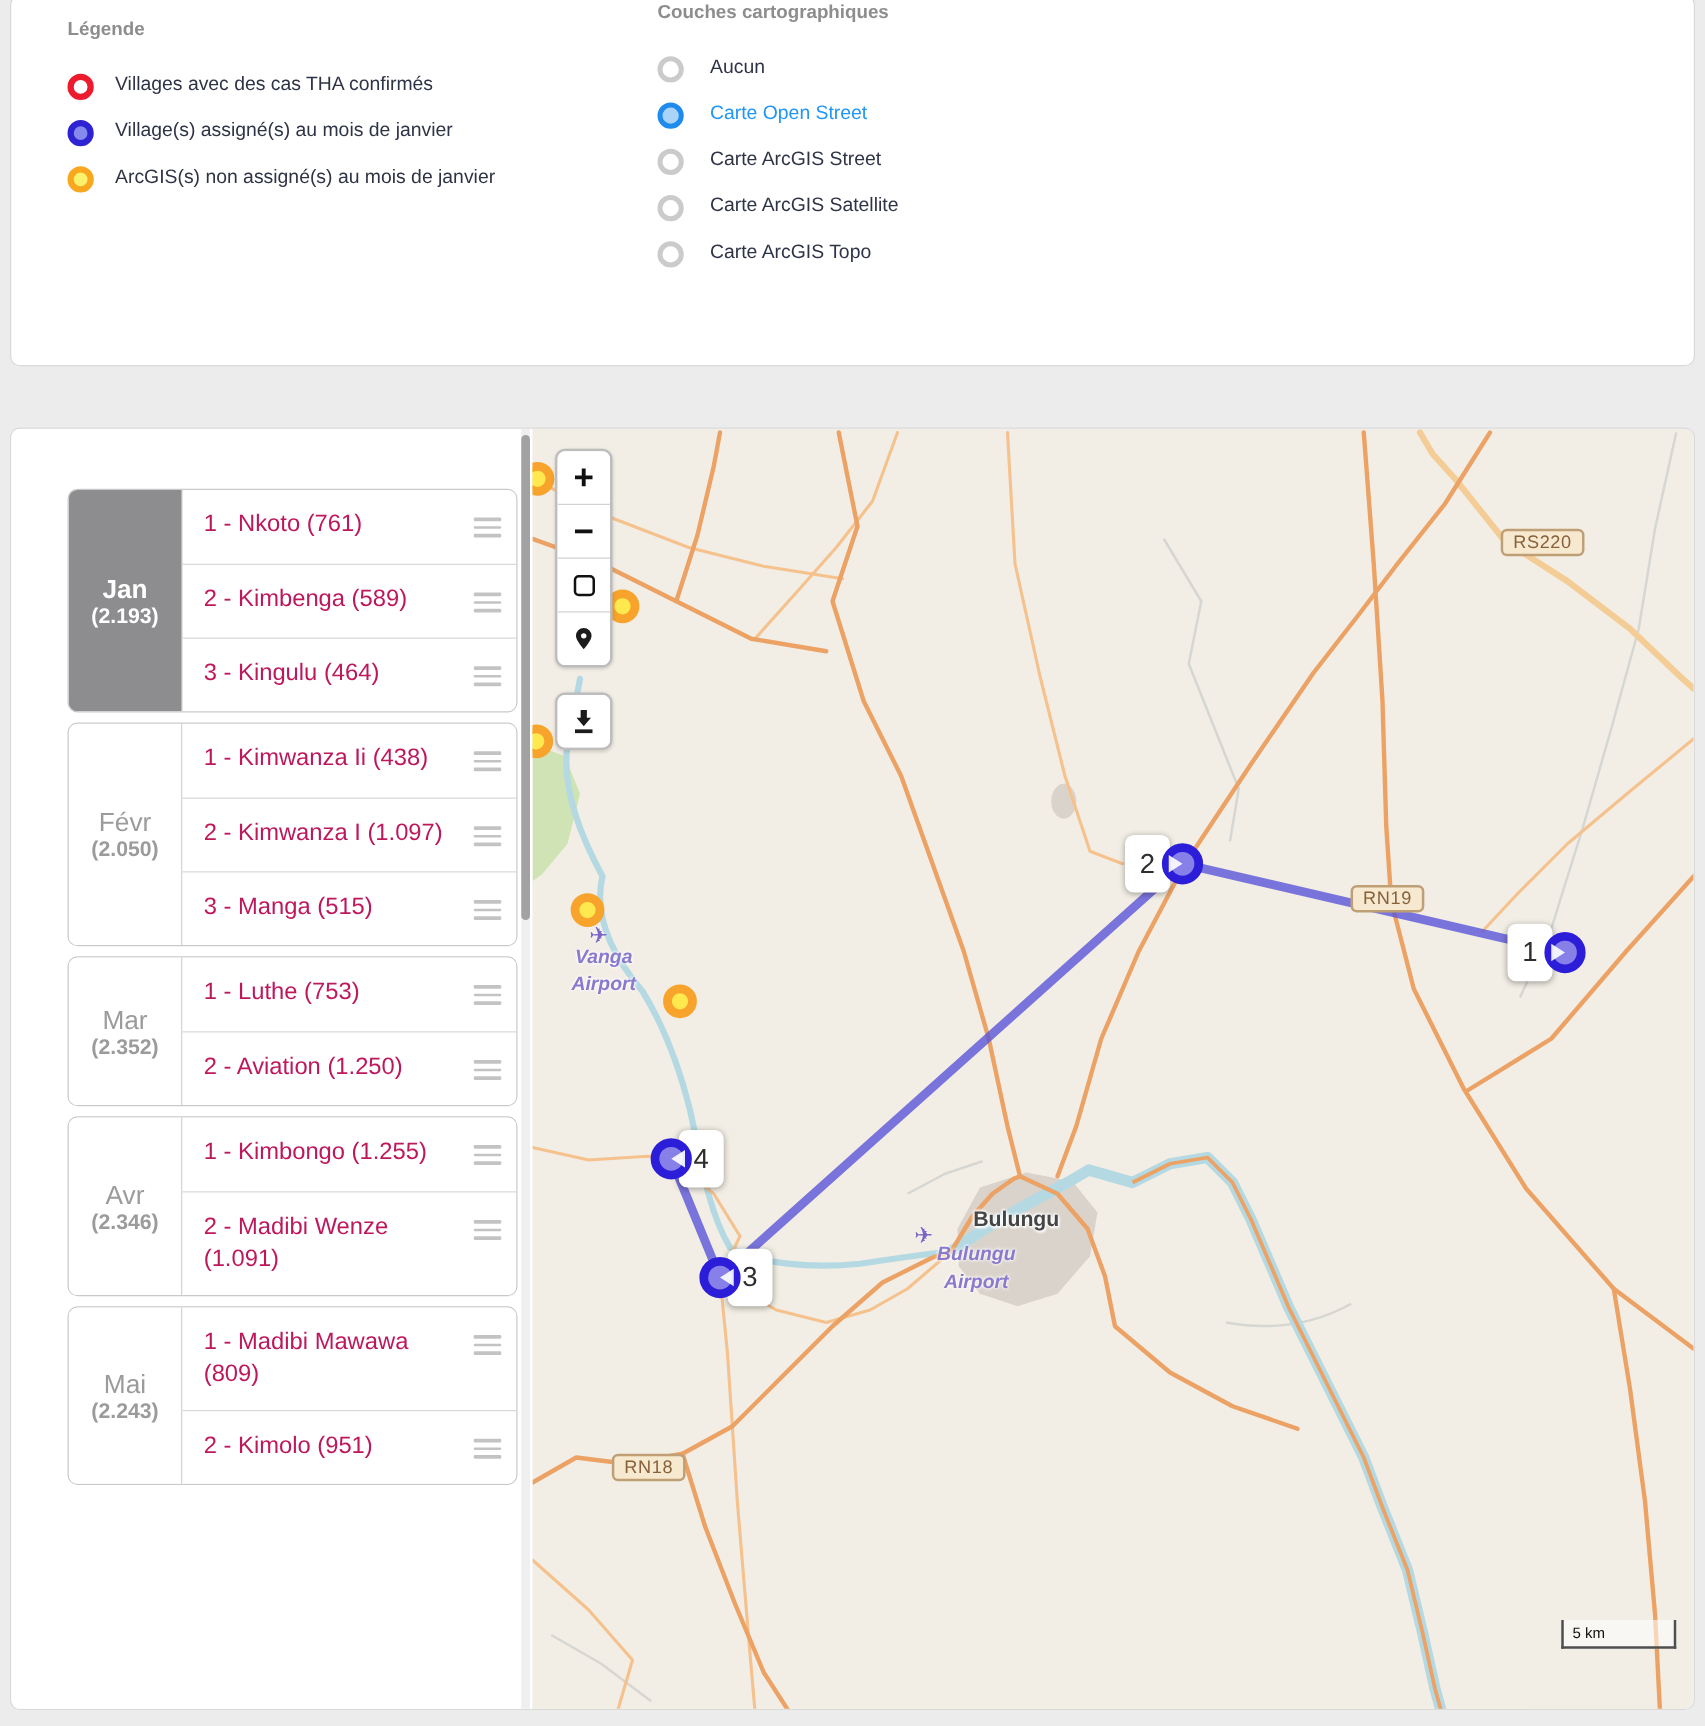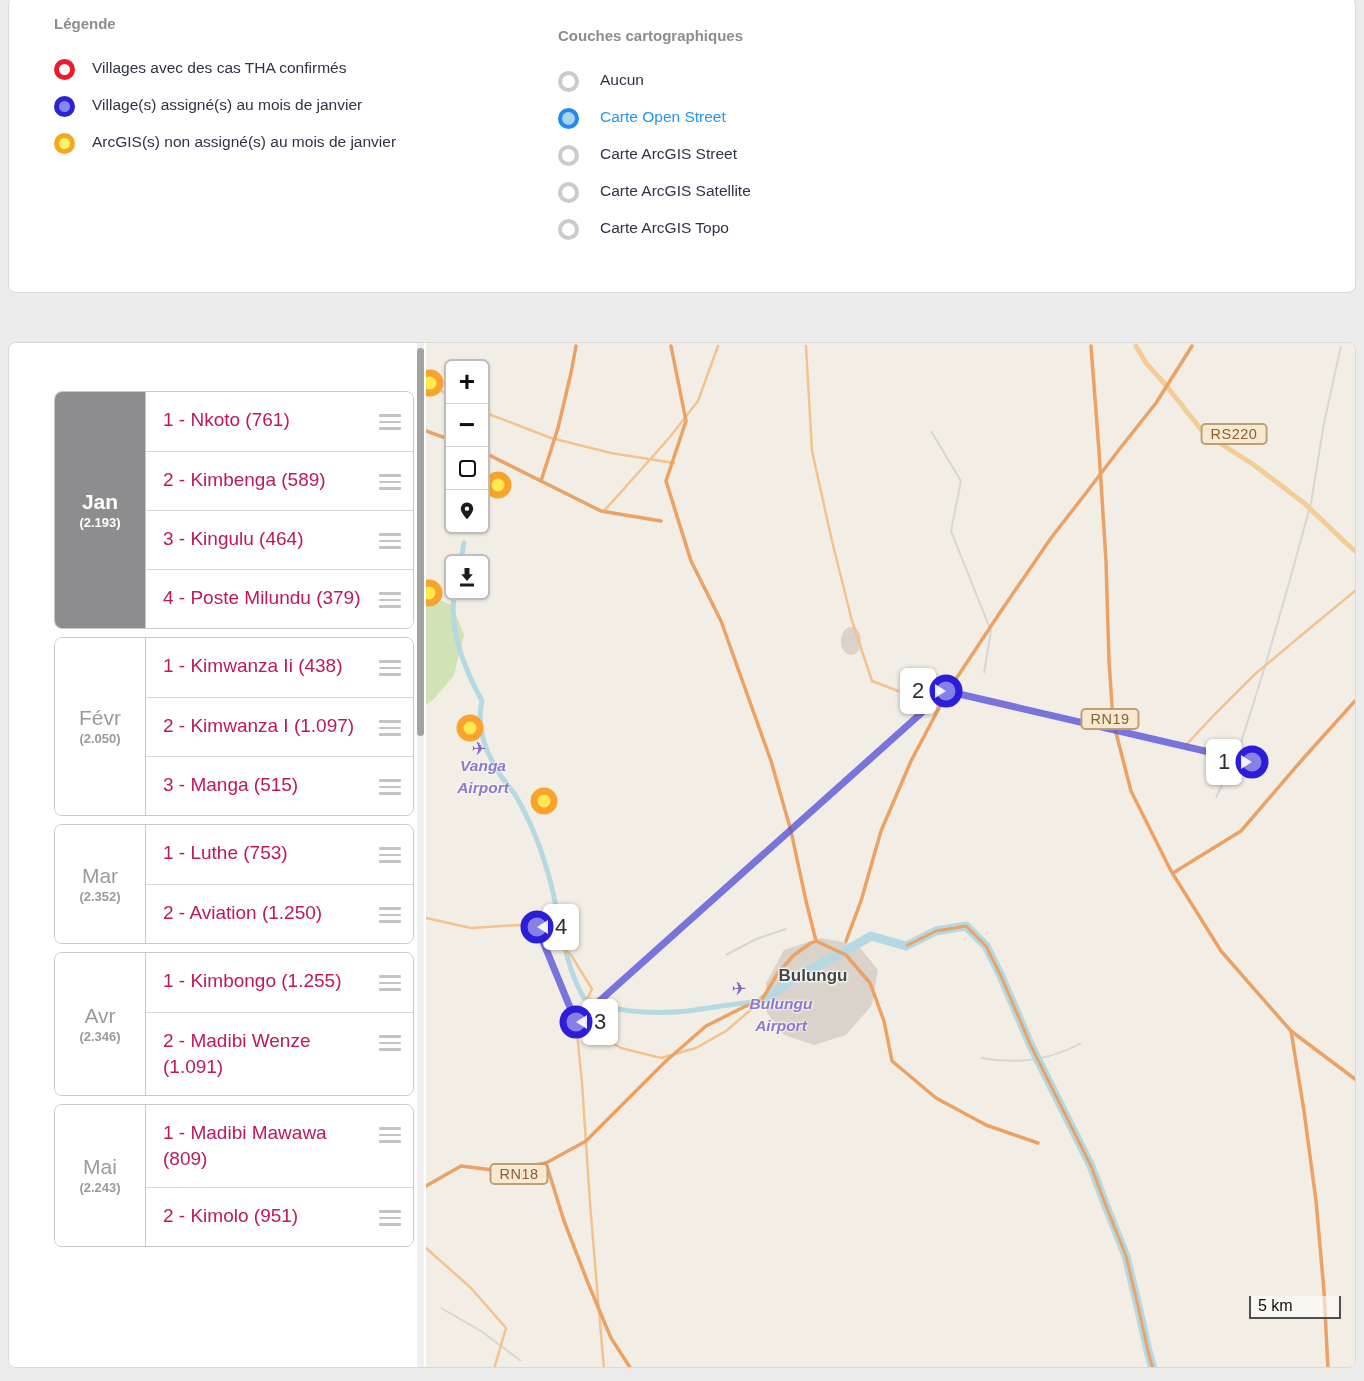--- a/index.html
+++ b/index.html
@@ -2,40 +2,40 @@
 <html><head>
 <meta charset="utf-8">
 <style>
   html,body{margin:0;padding:0;width:1364px;height:1381px;overflow:hidden;
     background:#ececec;font-family:"Liberation Sans","DejaVu Sans",sans-serif;}
   .card{position:absolute;background:#fff;border:1px solid #d9d9d9;border-radius:8px;box-sizing:border-box;}
   
   #top-card{left:8px;top:-4px;width:1348px;height:297px;}
   .panel-title{margin:0;font-size:15px;font-weight:700;color:#8d8d8d;}
   #legend{position:absolute;left:45px;top:18px;}
-  #layers{position:absolute;left:517px;top:30px;margin-left:32px;}
+  #layers{position:absolute;left:517px;top:4px;}
   .legend-row,.layer-row{display:flex;height:21px;margin-top:16px;}
   .legend-row:first-of-type,.layer-row:first-of-type{margin-top:27px;}
   .legend-swatch{width:21px;height:21px;border-radius:50%;border:5px solid #000;box-sizing:border-box;flex:none;}
   .legend-label{margin-left:17px;font-size:15.5px;color:#2f3346;}
   .radio{width:21px;height:21px;border-radius:50%;border:4px solid #cbcbcb;background:#fff;box-sizing:border-box;flex:none;}
   .radio.sel{border-color:#1f8ced;background:#a9d3f7;}
   .layer-label{margin-left:21px;font-size:15.5px;color:#2f3346;cursor:pointer;}
   .layer-label.sel{color:#2196f3;}
   
   #bottom-card{left:8px;top:342px;width:1348px;height:1026px;overflow:hidden;border-radius:8px;}
   #sidebar{position:absolute;left:0;top:0;width:417px;height:100%;background:#fff;}
   #months{position:absolute;left:45px;top:48px;width:360px;}
   .month-block{display:flex;border:1px solid #c9c9c9;border-radius:8px;overflow:hidden;margin-bottom:8px;background:#fff;}
   .month-cell{width:90px;flex:none;display:flex;flex-direction:column;align-items:center;justify-content:center;
     border-right:1px solid #c9c9c9;color:#9b9b9b;background:#fff;}
   .month-cell.sel{background:#8d8d8f;color:#fff;}
   .month-label{font-size:21px;line-height:24px;}
   .month-cell.sel .month-label{font-weight:700;}
-  .month-count{font-size:13px;line-height:17px;font-weight:600;}
+  .month-count{font-size:17px;line-height:17px;font-weight:600;}
   .month-items{flex:1;display:flex;flex-direction:column;}
   .village-row{display:flex;align-items:flex-start;padding:15px 12px 15px 17px;min-height:59px;box-sizing:border-box;background:#fff;}
   .village-row + .village-row{border-top:1px solid #d9d9d9;}
   .village-label{flex:1;font-size:19px;line-height:26px;color:#be185d;}
   .drag-handle{width:22px;margin-top:7px;margin-left:8px;flex:none;}
   .drag-handle i{display:block;height:2.5px;background:#c3c3c3;margin-bottom:4px;border-radius:1px;}
   #scrollbar{position:absolute;left:408px;top:0;bottom:0;width:7px;background:#efefef;}
   #scroll-thumb{position:absolute;left:0;top:5px;width:7px;height:388px;background:#a2a2a2;border-radius:3.5px;}
   
   #map{position:absolute;left:417px;top:0;width:929px;height:1026px;background:#f2eee5;overflow:hidden;cursor:default;}
@@ -64,21 +64,21 @@
   .ctrl-group{position:absolute;left:18px;border:2px solid #bdbdbd;border-radius:8px;overflow:hidden;
     box-shadow:0 1px 3px rgba(0,0,0,.15);z-index:10;background:#fff;}
   #ctrl-group-1{top:16px;}
   #ctrl-group-2{top:211px;}
   .ctrl{width:42px;height:42px;background:#fff;display:flex;align-items:center;justify-content:center;cursor:pointer;}
   .ctrl + .ctrl{border-top:1px solid #d2d2d2;}
   .ctrl-glyph{font-size:28px;font-weight:700;color:#111;line-height:1;}
   .boxzoom-glyph{width:17px;height:17px;border:2.5px solid #111;border-radius:4px;box-sizing:border-box;}
   #scalebar{position:absolute;left:823px;top:953px;width:92px;height:23px;box-sizing:border-box;
     border:2px solid #4f4f4f;border-top:none;background:rgba(255,255,255,.55);
-    font-size:16px;color:#111;line-height:20px;padding-left:7px;z-index:9;}
+    font-size:12px;color:#111;line-height:20px;padding-left:7px;z-index:9;}
 </style>
 </head>
 <body>
 
 <section id="top-card" class="card">
   <div id="legend">
     <h3 class="panel-title">Légende</h3>
     <div id="legend-items">
         <div class="legend-row">
           <span class="legend-swatch" style="border-color: rgb(236, 28, 46); background: rgb(255, 255, 255);"></span>
@@ -142,28 +142,20 @@
             <div class="village-row">
               <span class="village-label">2 - Kimbenga (589)</span>
               <span class="drag-handle">
                 <i></i>
                 <i></i>
                 <i></i>
               </span>
             </div>
             <div class="village-row">
               <span class="village-label">3 - Kingulu (464)</span>
-              <span class="drag-handle">
-                <i></i>
-                <i></i>
-                <i></i>
-              </span>
-            </div>
-            <div class="village-row">
-              <span class="village-label">4 - Poste Milundu (379)</span>
               <span class="drag-handle">
                 <i></i>
                 <i></i>
                 <i></i>
               </span>
             </div>
           </div>
         </div>
         <div class="month-block">
           <div class="month-cell">

